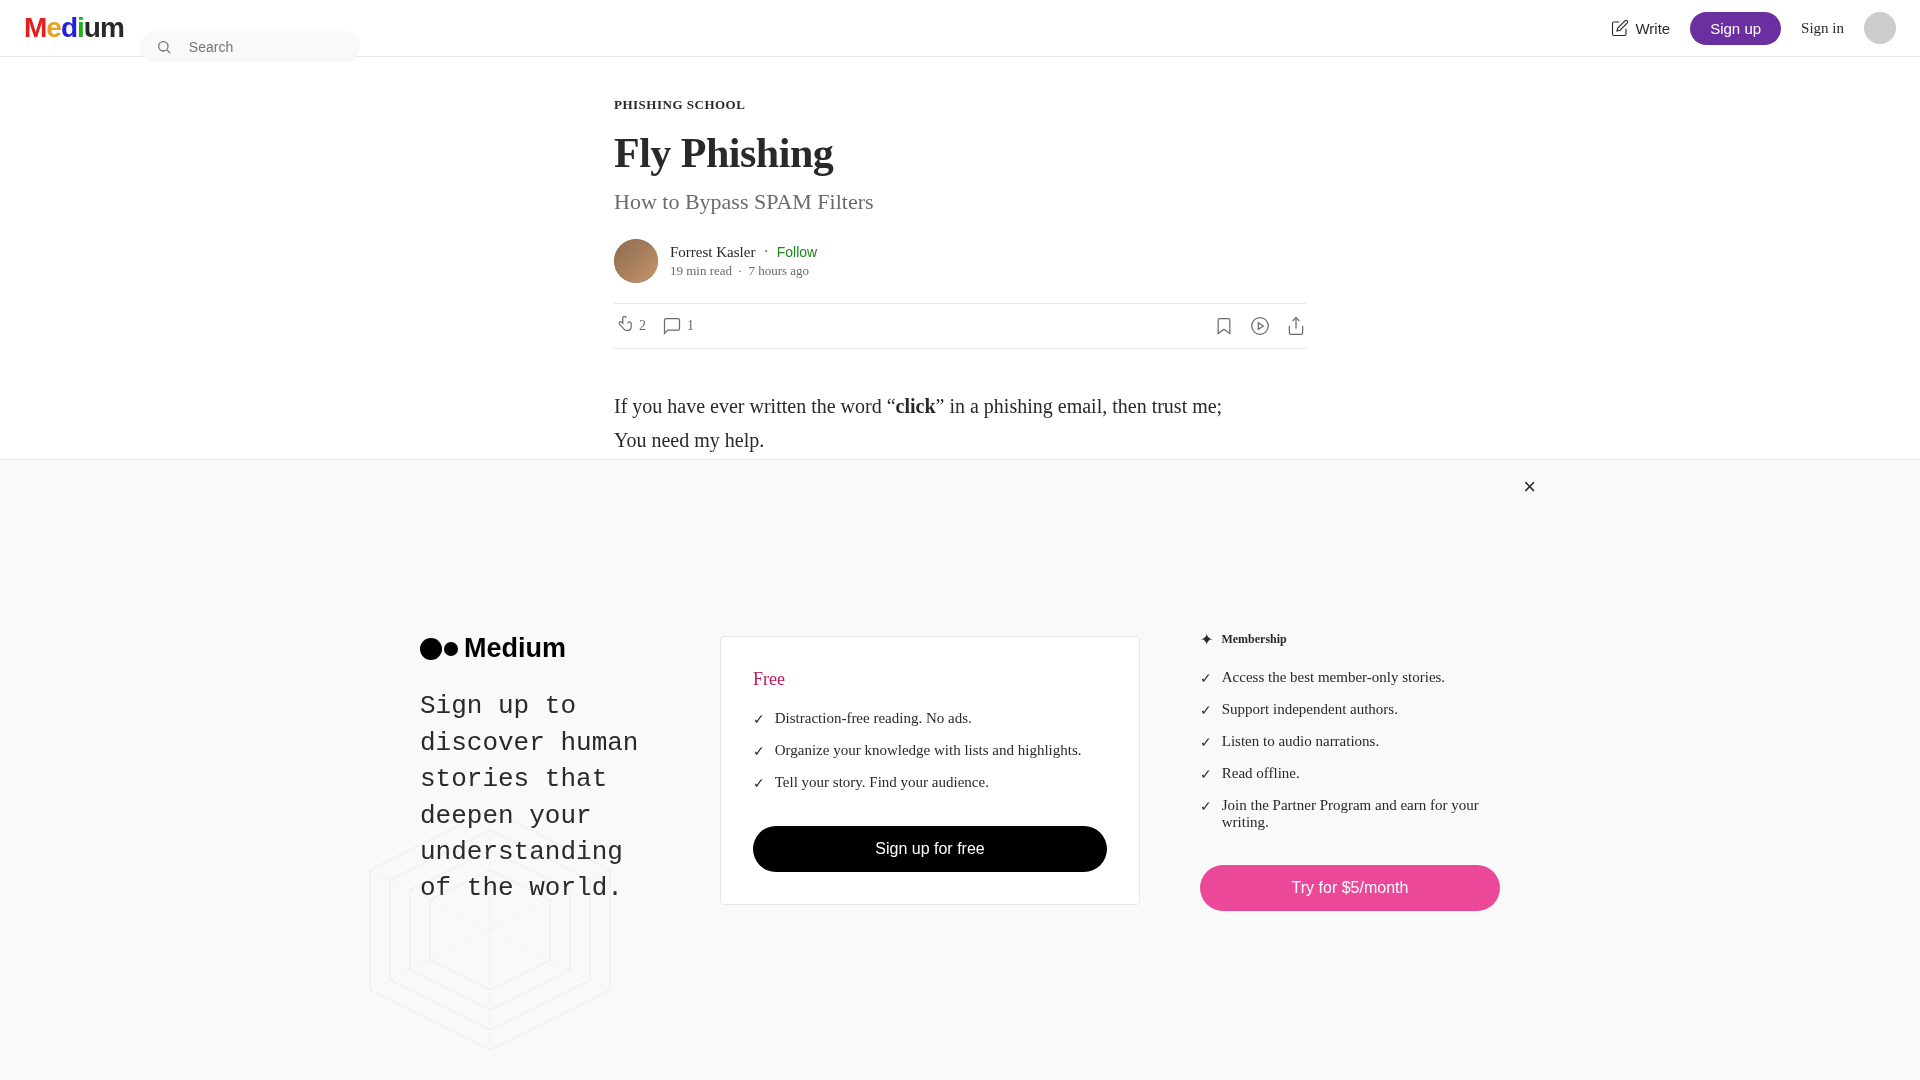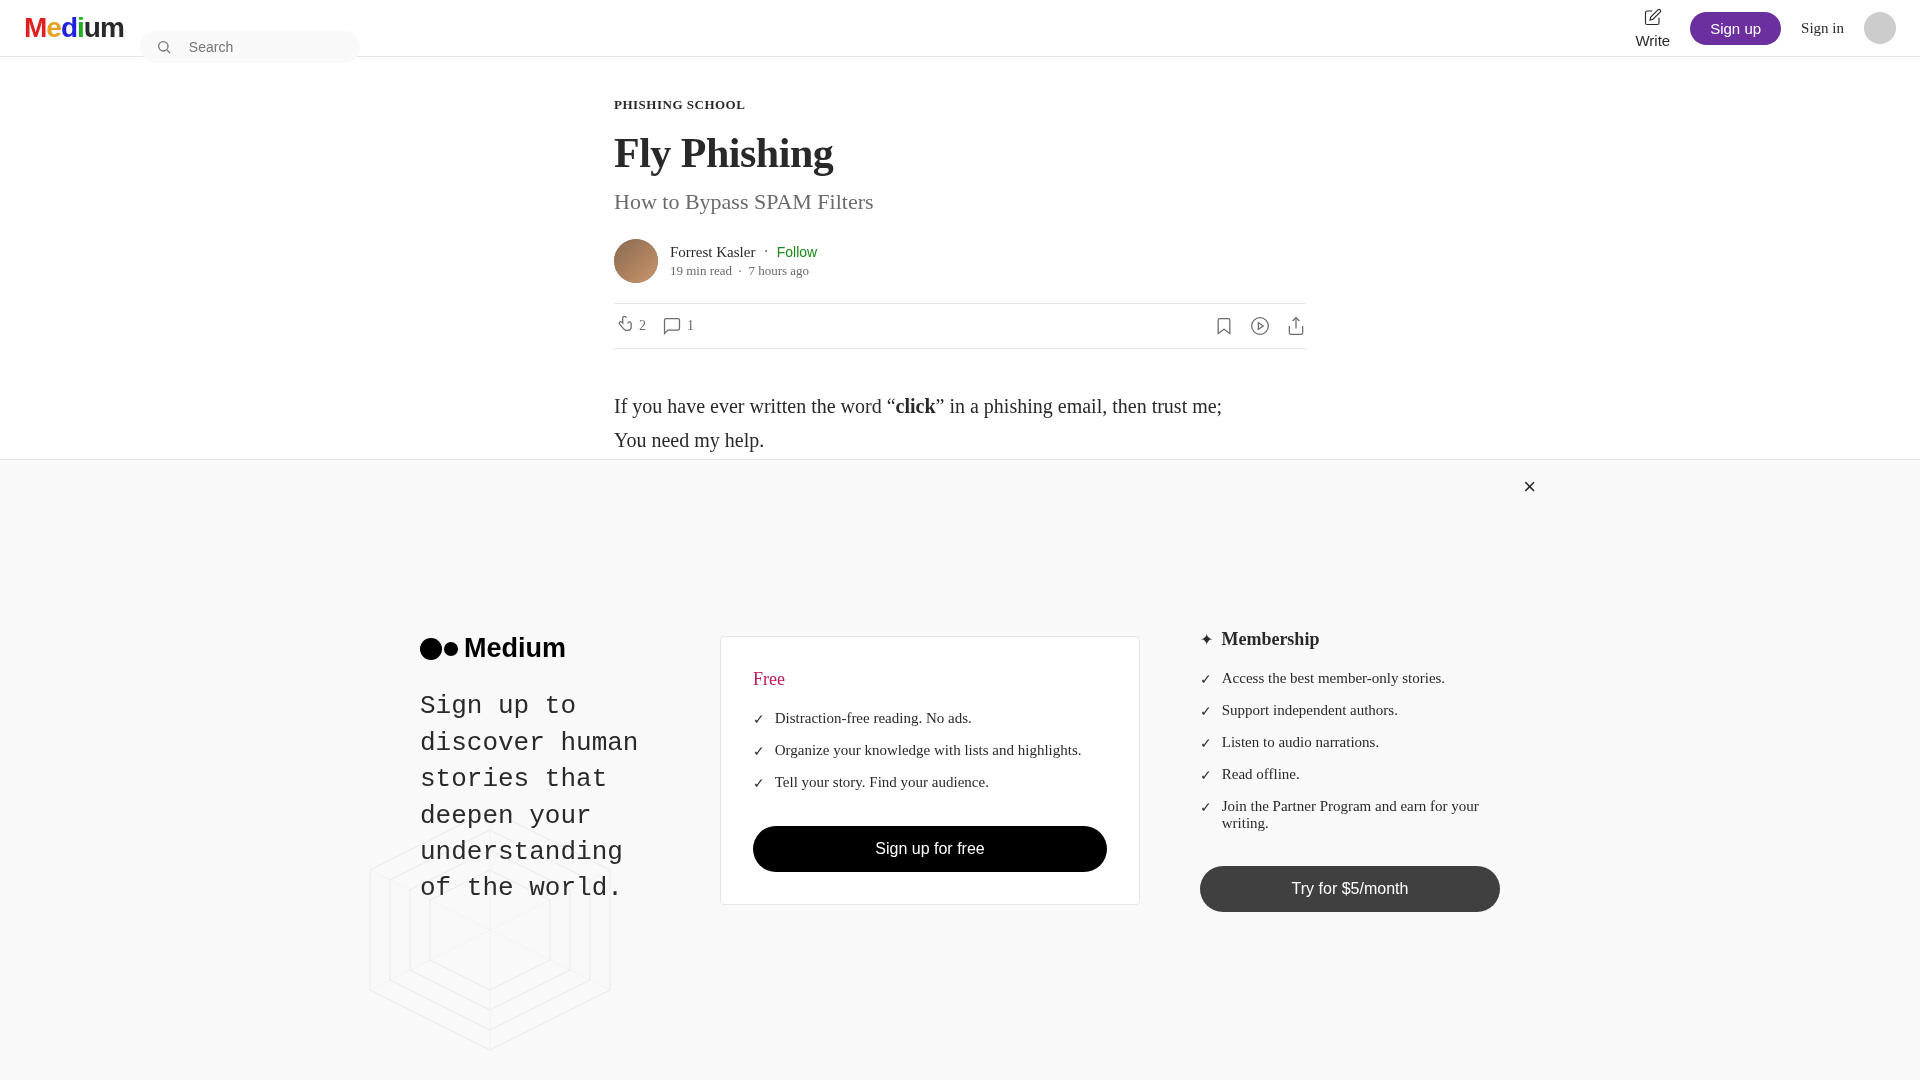--- a/index.html
+++ b/index.html
@@ -64,21 +64,20 @@
     .write-btn {
       display: flex;
       align-items: center;
       gap: 6px;
       font-size: 15px;
       color: #292929;
       cursor: pointer;
       background: none;
       border: none;
       text-decoration: none;
-      flex-direction: column;
     }
     .signup-btn-header {
       background: #6b2fa0;
       color: #fff;
       border: none;
       border-radius: 100px;
       padding: 8px 20px;
       font-size: 15px;
       cursor: pointer;
       font-weight: 500;
@@ -330,36 +329,36 @@
       padding: 16px 0;
     }
     .membership-header {
       display: flex;
       align-items: center;
       gap: 8px;
       margin-bottom: 20px;
     }
     .star-icon { font-size: 16px; }
     .membership-title {
-      font-size: 18px;
+      font-size: 12px;
       font-weight: 600;
       color: #292929;
     }
     .membership-features { list-style: none; }
     .membership-feature {
       display: flex;
       align-items: flex-start;
       gap: 10px;
       margin-bottom: 14px;
       font-size: 15px;
       color: #292929;
     }
     .try-btn {
       width: 100%;
-      background: #404040;
+      background: #ec4899;
       color: #fff;
       border: none;
       border-radius: 100px;
       padding: 14px;
       font-size: 16px;
       cursor: pointer;
       margin-top: 20px;
       font-weight: 500;
     }
 

